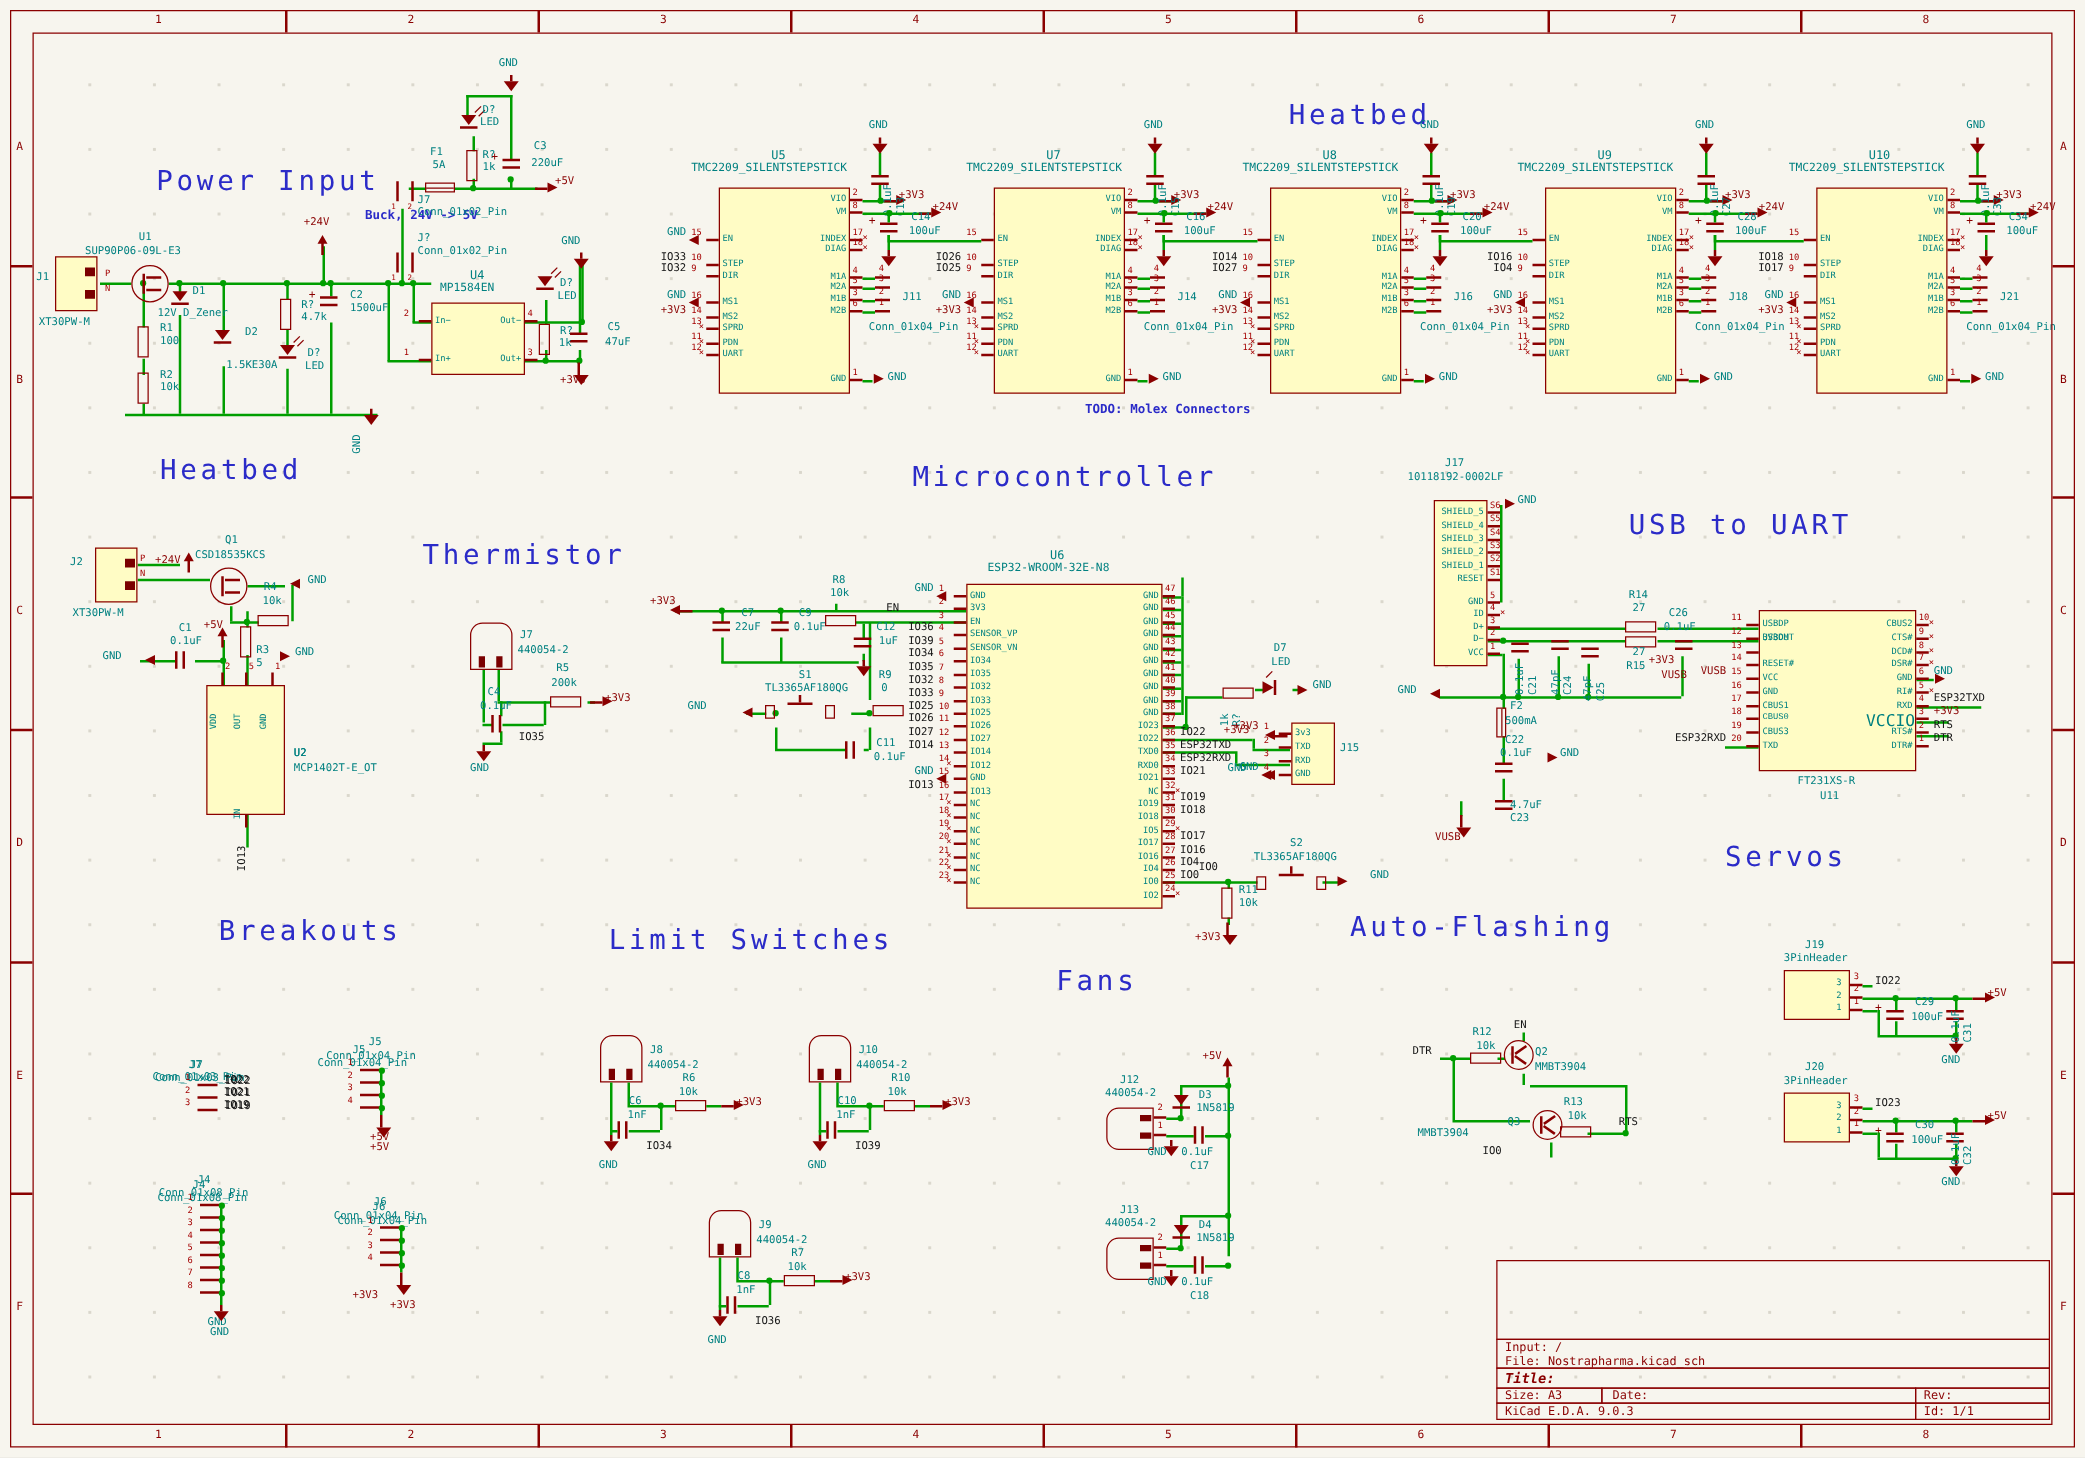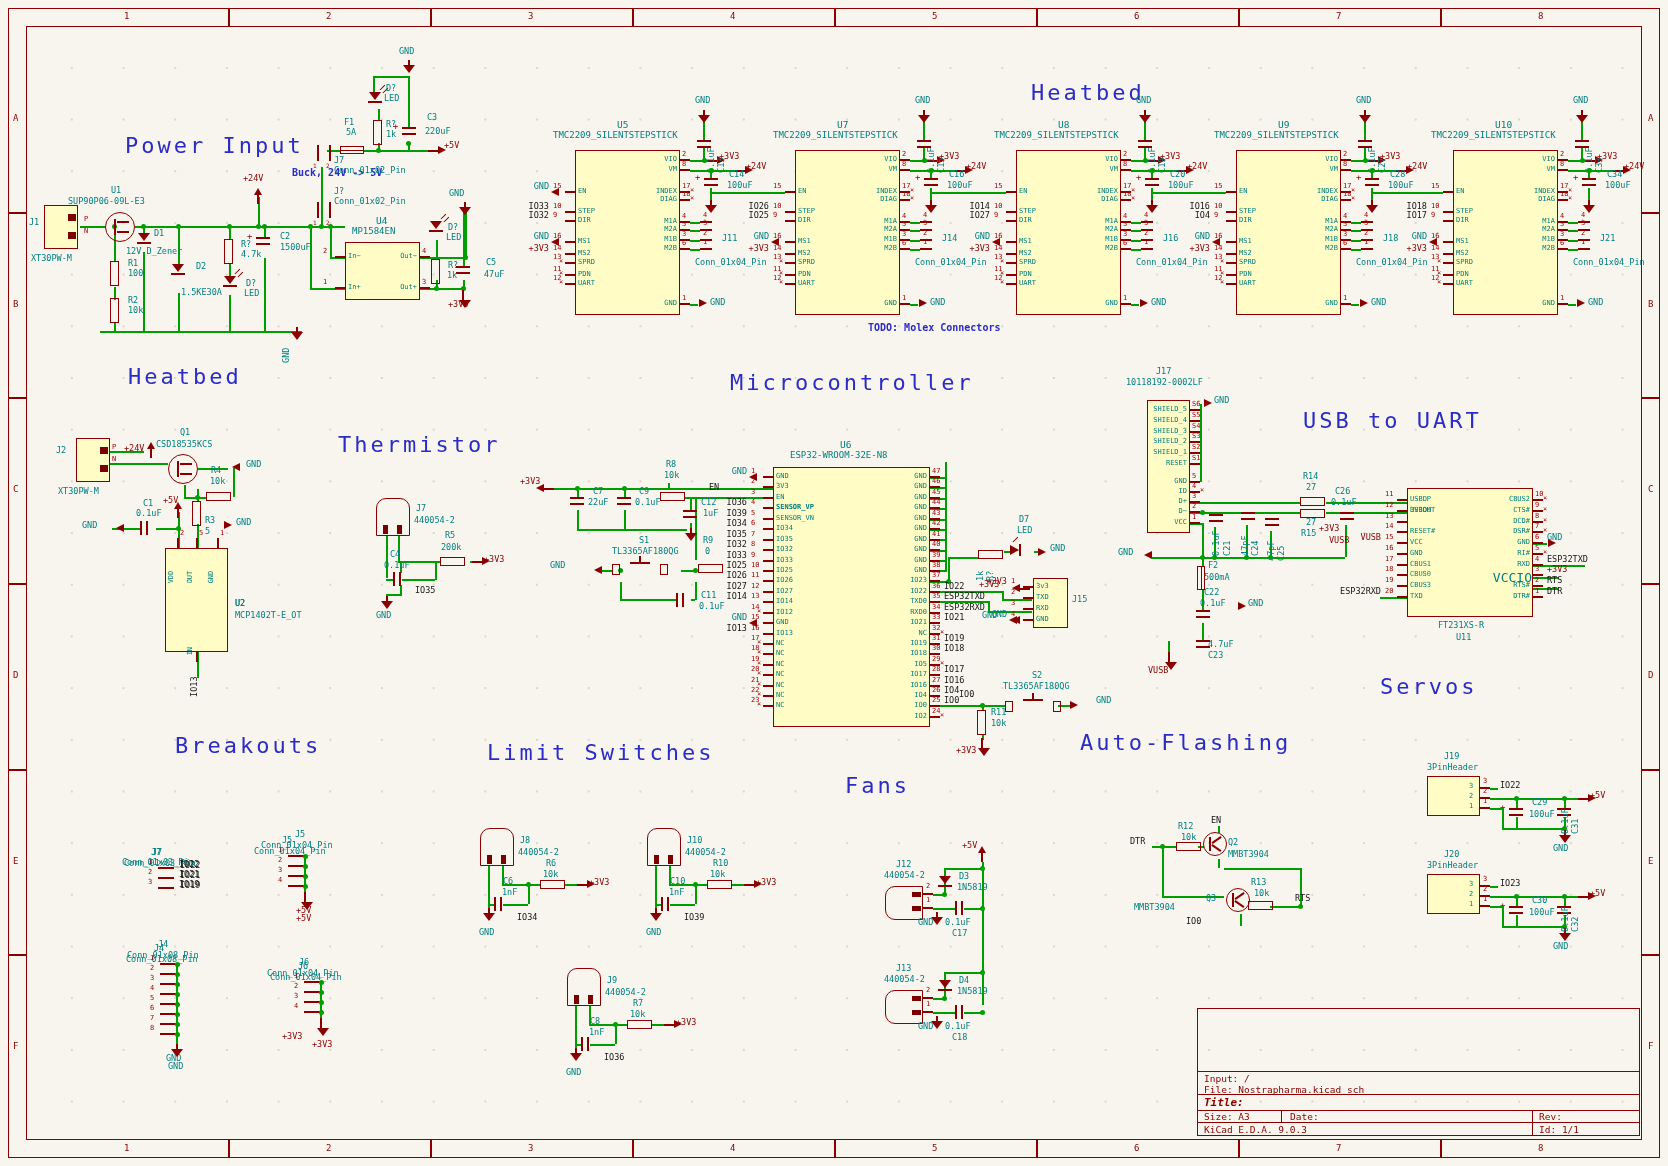--- a/index.html
+++ b/index.html
@@ -579,21 +579,21 @@
       <div class="t " style="left: 747px; top: 467px; font-size: 8.5px; transform: translateX(-100%);">GND</div>
       <div class="tri" style="left: 749px; top: 473px; border-top: 4.5px solid transparent; border-bottom: 4.5px solid transparent; border-right: 8px solid rgb(138, 0, 0);"></div>
       <div class="stub" style="left: 763px; top: 486.3px; width: 10px; height: 1.5px;"></div>
       <div class="t cr" style="left: 751px; top: 478px; font-size: 7px;">2</div>
       <div class="t " style="left: 776px; top: 482.5px; font-size: 7px;">3V3</div>
       <div class="stub" style="left: 763px; top: 497.3px; width: 10px; height: 1.5px;"></div>
       <div class="t cr" style="left: 751px; top: 489px; font-size: 7px;">3</div>
       <div class="t " style="left: 776px; top: 493.5px; font-size: 7px;">EN</div>
       <div class="stub" style="left: 763px; top: 507.3px; width: 10px; height: 1.5px;"></div>
       <div class="t cr" style="left: 751px; top: 499px; font-size: 7px;">4</div>
-      <div class="t " style="left: 776px; top: 503.5px; font-size: 7px; font-weight: bold;">SENSOR_VP</div>
+      <div class="t " style="left: 776px; top: 503.5px; font-size: 7px;">SENSOR_VP</div>
       <div class="t ck" style="left: 747px; top: 498px; font-size: 8.5px; transform: translateX(-100%);">IO36</div>
       <div class="stub" style="left: 763px; top: 518.3px; width: 10px; height: 1.5px;"></div>
       <div class="t cr" style="left: 751px; top: 510px; font-size: 7px;">5</div>
       <div class="t " style="left: 776px; top: 514.5px; font-size: 7px;">SENSOR_VN</div>
       <div class="t ck" style="left: 747px; top: 509px; font-size: 8.5px; transform: translateX(-100%);">IO39</div>
       <div class="stub" style="left: 763px; top: 528.3px; width: 10px; height: 1.5px;"></div>
       <div class="t cr" style="left: 751px; top: 520px; font-size: 7px;">6</div>
       <div class="t " style="left: 776px; top: 524.5px; font-size: 7px;">IO34</div>
       <div class="t ck" style="left: 747px; top: 519px; font-size: 8.5px; transform: translateX(-100%);">IO34</div>
       <div class="stub" style="left: 763px; top: 539.3px; width: 10px; height: 1.5px;"></div>

